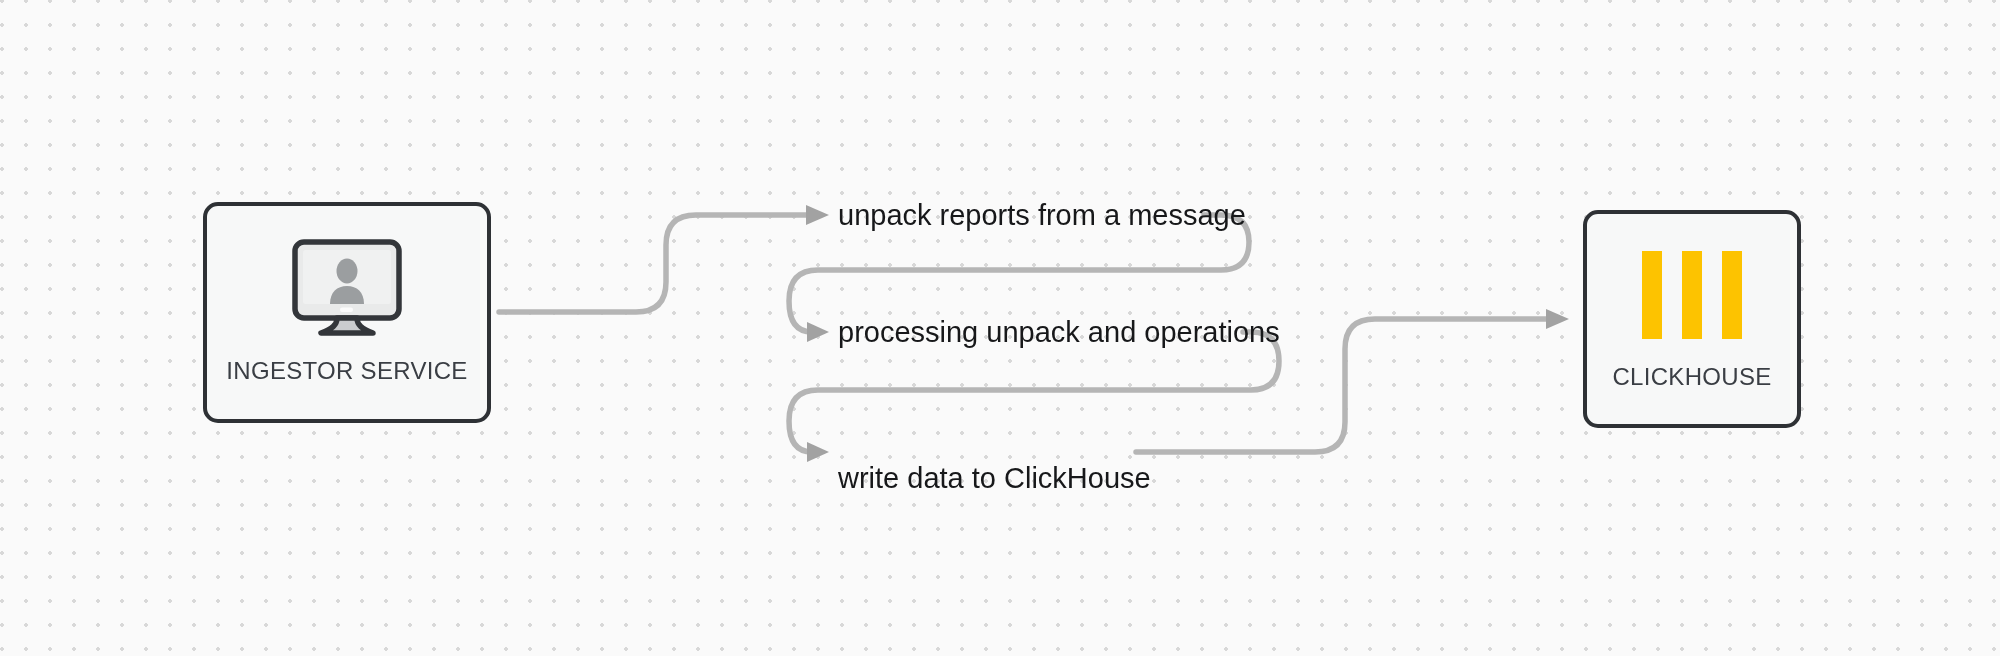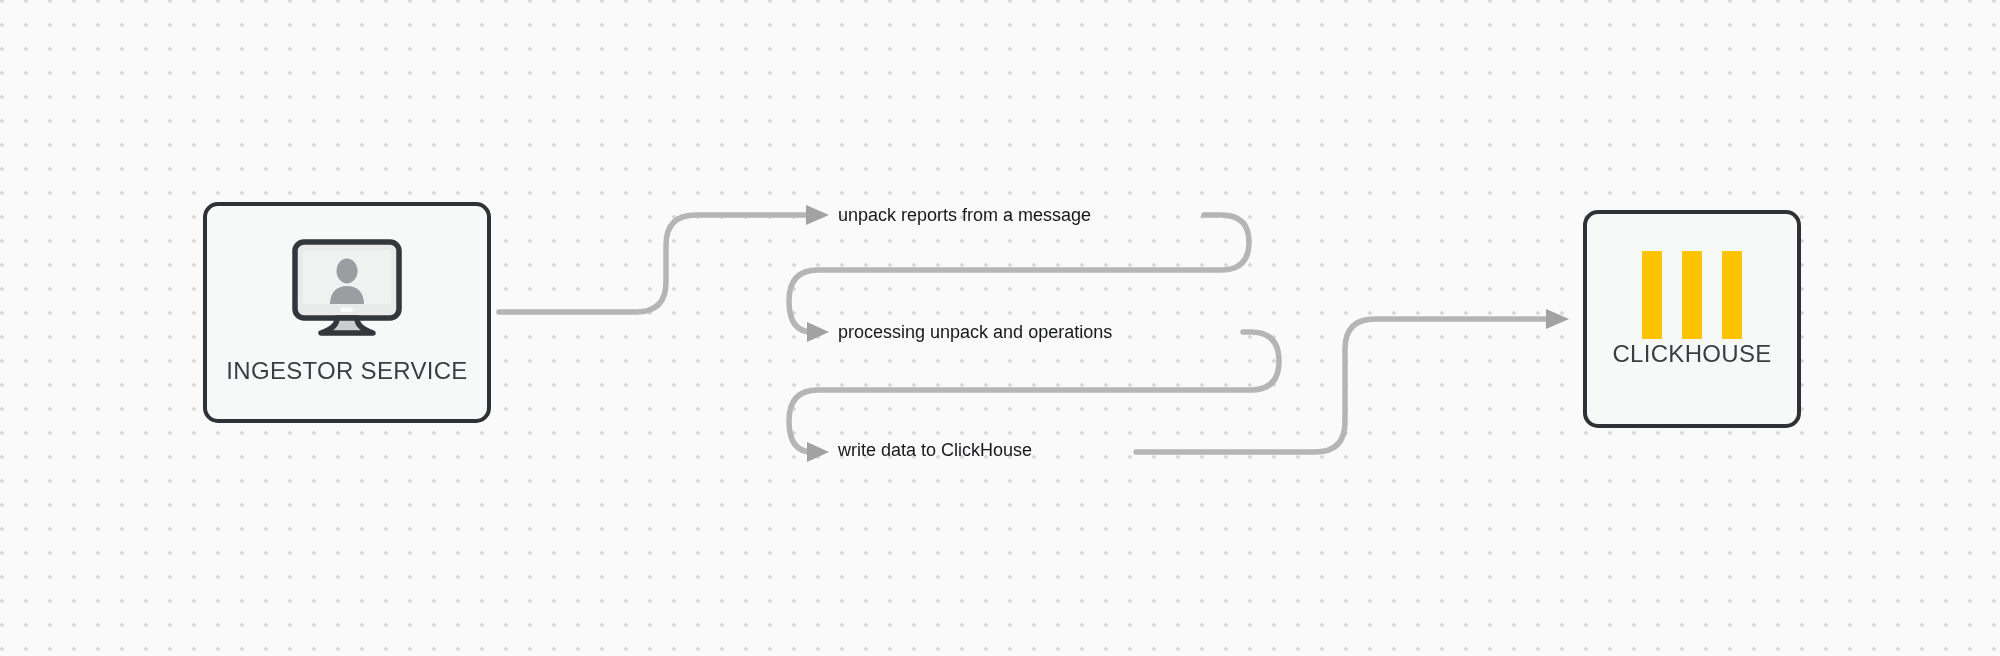--- a/index.html
+++ b/index.html
@@ -42,33 +42,33 @@
   .node-clickhouse { left: 1583px; top: 210px; width: 218px; height: 218px; padding-top: 37px; }
   .node-label {
     font-size: 24px;
     line-height: 30px;
     font-weight: 500;
     letter-spacing: 0.3px;
     color: #3a3e44;
     white-space: nowrap;
   }
   .node-ingestor .node-label { margin-top: 15px; }
-  .node-clickhouse .node-label { }
+  .node-clickhouse .node-label { margin-top: 23px; }
 
   .step-label {
     position: absolute;
     left: 838px;
-    font-size: 18px;
+    font-size: 29px;
     line-height: 28px;
     color: #17181a;
     white-space: nowrap;
   }
   .step-1 { top: 201px; }
   .step-2 { top: 318px; }
-  .step-3 { top: 436px; text-align: right; }
+  .step-3 { top: 464px; text-align: right; }
 </style>
 </head>
 <body>
 
 <div class="canvas">
 
   <svg class="connectors" viewBox="0 0 2000 656" xmlns="http://www.w3.org/2000/svg">
 
     <path d="M 499 312 H 636 Q 666 312 666 282 V 245 Q 666 215 696 215 H 806"></path>
     <polygon points="806,205 829,215 806,225"></polygon>

